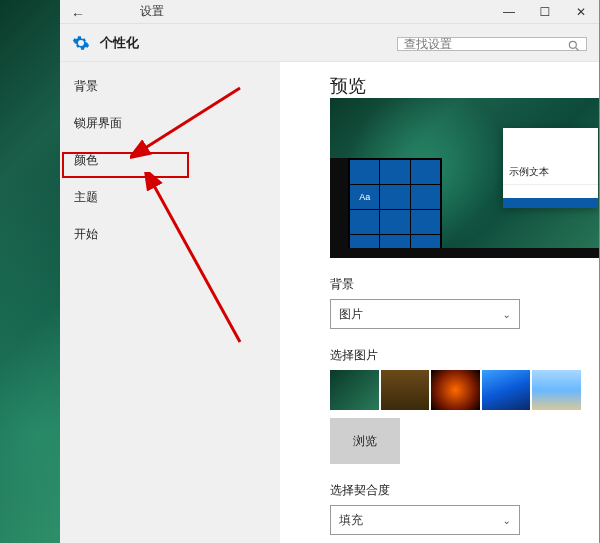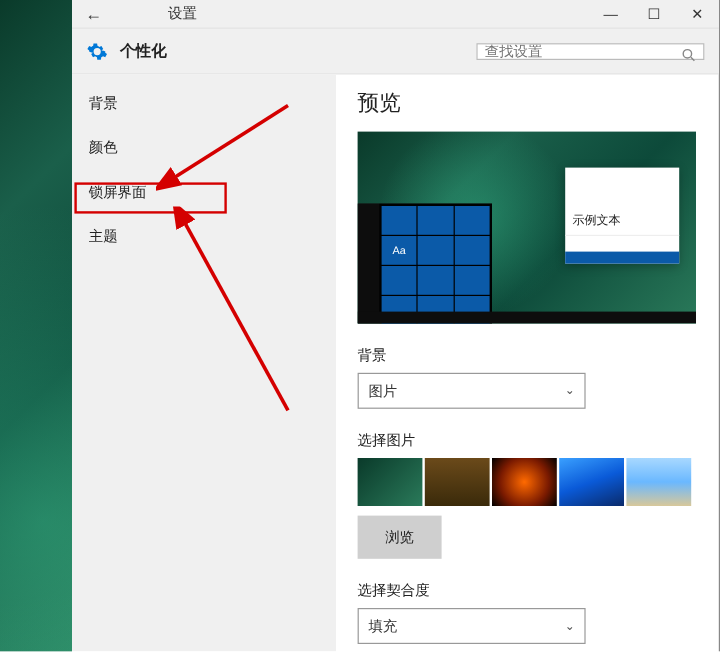--- a/index.html
+++ b/index.html
@@ -35,32 +35,32 @@
     .header {
       height: 38px; background: #f0f0f0; display: flex; align-items: center;
       padding: 0 12px; border-bottom: 1px solid #e5e5e5;
     }
     .gear { width: 18px; height: 18px; margin-right: 10px; }
     .header-title { font-size: 13px; font-weight: 600; color: #222; }
     .search-wrap { margin-left: auto; position: relative; }
     .search-box { width: 190px; height: 14px; border: 1px solid #bbb; padding: 2px 26px 2px 6px; font-size: 12px; color: #14532d; }
     .search-icon { position: absolute; right: 6px; top: 5px; width: 14px; height: 14px; color: #888; }
     
-    .body { flex: 1; display: flex; overflow: hidden; }
+    .body { flex: 1; display: flex; overflow: hidden; gap: 32px; }
     
     .sidebar { width: 220px; background: #f0f0f0; padding-top: 6px; }
     .nav-item { padding: 10px 14px; font-size: 12px; color: #222; cursor: pointer; position: relative; }
     
     .highlight-rect {
       position: absolute; left: 62px; top: 152px; width: 127px; height: 26px;
       border: 2px solid #d40000; pointer-events: none; z-index: 10;
     }
     
     .content { flex: 1; padding: 12px 18px 20px 18px; overflow-y: auto; }
-    .section-title { font-size: 18px; font-weight: 400; color: #222; margin-bottom: 12px; }
+    .section-title { font-size: 18px; font-weight: 400; color: #222; }
     
     .preview-box {
       width: 282px; height: 160px; position: relative; overflow: hidden;
       background: linear-gradient(135deg, #0a3a2a 0%, #1a5f4a 30%, #0d4a3a 60%, #2a7a5a 100%);
       margin-bottom: 18px;
     }
     .preview-box::before {
       content: ""; position: absolute; width: 100%; height: 100%;
       background: radial-gradient(circle at 35% 45%, rgba(60,200,150,0.4), transparent 40%);
     }
@@ -90,21 +90,21 @@
     
     .thumbs { display: flex; gap: 2px; margin-bottom: 8px; }
     .thumb { width: 54px; height: 40px; cursor: pointer; }
     .thumb.t1 { background: linear-gradient(135deg, #0a3a2a, #2a7a5a); }
     .thumb.t2 { background: linear-gradient(180deg, #6b4a1a, #3a2a0a); }
     .thumb.t3 { background: radial-gradient(circle at 50% 50%, #ff6a00, #7a1a00 60%, #000); }
     .thumb.t4 { background: linear-gradient(160deg, #3aa0ff 0%, #0a5ad8 50%, #0a2a6a 100%); }
     .thumb.t5 { background: linear-gradient(180deg, #a8d8ff 0%, #6ab8ff 50%, #d8c89a 100%); }
     
     .browse-btn {
-      width: 70px; height: 36px; background: #cfcfcf; border: none;
+      width: 70px; height: 46px; background: #cfcfcf; border: none;
       font-size: 12px; color: #222; cursor: pointer; margin-bottom: 18px;
     }
     
     
     .arrow { position: absolute; pointer-events: none; z-index: 11; }
   </style>
 </head>
 <body>
 
 <div class="desktop-bg"></div>
@@ -133,23 +133,24 @@
       <svg class="search-icon" viewBox="0 0 24 24">
           <circle cx="10" cy="10" r="6" fill="none" stroke="#888" stroke-width="2"></circle>
           <line x1="15" y1="15" x2="20" y2="20" stroke="#888" stroke-width="2"></line>
         </svg>
     </div>
   </div>
 
   <div class="body">
     <div class="sidebar">
       <div class="nav-item">背景</div>
+      <div class="nav-item">锁屏界面</div>
       <div class="nav-item">颜色</div>
-      <div class="nav-item">锁屏界面</div>
       <div class="nav-item">主题</div>
+      <div class="nav-item">开始</div>
     </div>
 
     <div class="content">
       <div class="section-title">预览</div>
 
       <div class="preview-box">
         <div class="start-panel">
           <div class="start-col"></div>
           <div class="tiles">
             <div class="tile"></div>

